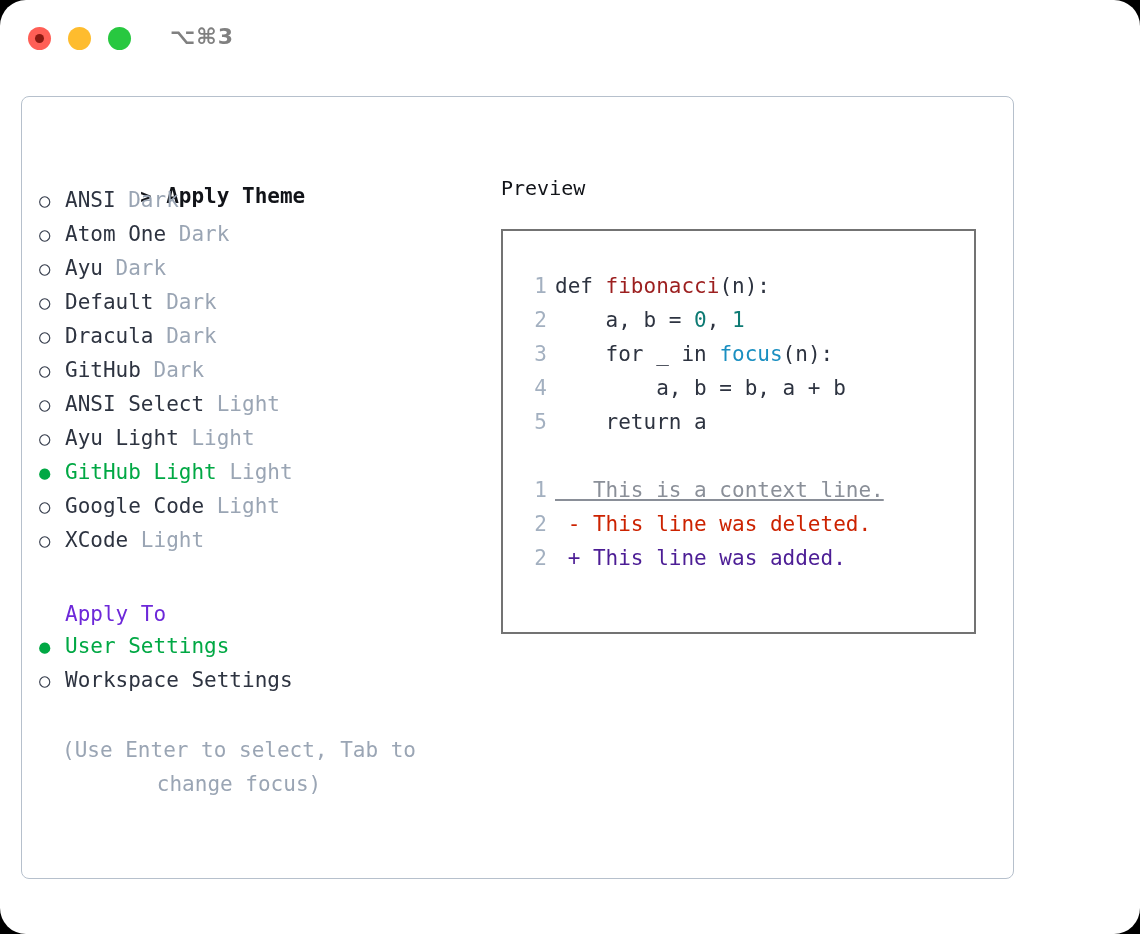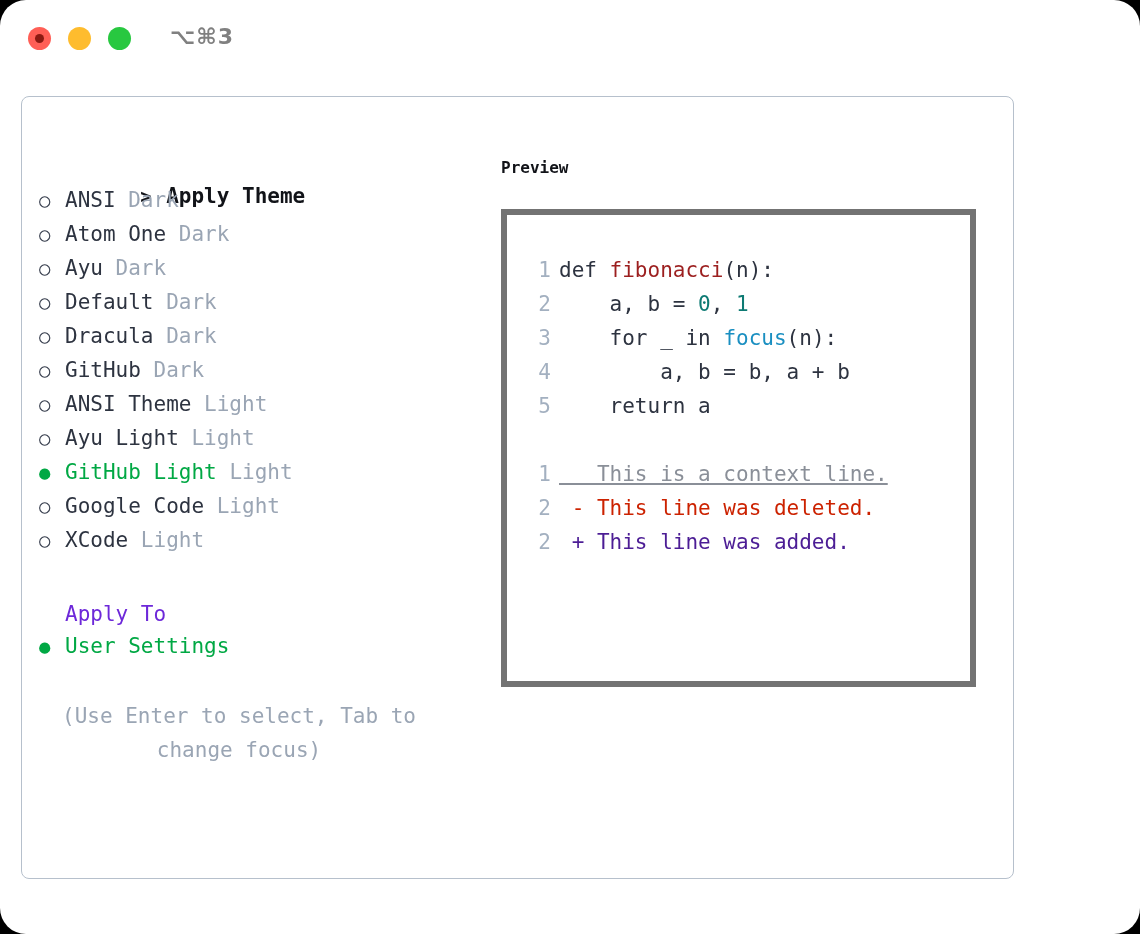--- a/index.html
+++ b/index.html
@@ -132,30 +132,31 @@
   }
 
   
   #right-col {
     position: absolute;
     left: 479px;
     top: 54px;
     width: 490px;
   }
   #preview-title {
-    font-size: 16px;
-    font-weight: bold;
+    font-size: 20px;
+    font-weight: normal;
     color: #111318;
     line-height: 34px;
+    margin-top: 20px;
   }
   #preview-box {
     margin-top: 24px;
     width: 475px;
-    height: 478px;
-    border: 6px solid #737373;
+    height: 405px;
+    border: 2px solid #737373;
     box-sizing: border-box;
     padding: 38px 0 0 18px;
   }
 
   .code-line {
     font-size: 21px;
     line-height: 34px;
     white-space: pre;
     color: #2d3340;
   }
@@ -195,33 +196,34 @@
         <span class="marker">&gt;</span><span>Apply Theme</span>
       </div>
 
       <div id="theme-items">
           <div class="row"><span class="marker">○</span><span class="theme-name">ANSI </span><span class="variant">Dark</span></div>
           <div class="row"><span class="marker">○</span><span class="theme-name">Atom One </span><span class="variant">Dark</span></div>
           <div class="row"><span class="marker">○</span><span class="theme-name">Ayu </span><span class="variant">Dark</span></div>
           <div class="row"><span class="marker">○</span><span class="theme-name">Default </span><span class="variant">Dark</span></div>
           <div class="row"><span class="marker">○</span><span class="theme-name">Dracula </span><span class="variant">Dark</span></div>
           <div class="row"><span class="marker">○</span><span class="theme-name">GitHub </span><span class="variant">Dark</span></div>
-          <div class="row"><span class="marker">○</span><span class="theme-name">ANSI Theme </span><span class="variant">Light</span></div>
+          <div class="row"><span class="marker">○</span><span class="theme-name">ANSI Select </span><span class="variant">Light</span></div>
           <div class="row"><span class="marker">○</span><span class="theme-name">Ayu Light </span><span class="variant">Light</span></div>
           <div class="row"><span class="marker sel">●</span><span class="theme-name selected">GitHub Light </span><span class="variant">Light</span></div>
           <div class="row"><span class="marker">○</span><span class="theme-name">Google Code </span><span class="variant">Light</span></div>
           <div class="row"><span class="marker">○</span><span class="theme-name">XCode </span><span class="variant">Light</span></div>
         </div>
 
       <div class="section-gap"></div>
 
       <div class="section-title">Apply To</div>
 
       <div id="apply-items">
           <div class="row"><span class="marker sel">●</span><span class="apply-name selected">User Settings</span></div>
+          <div class="row"><span class="marker">○</span><span class="apply-name">Workspace Settings</span></div>
         </div>
 
       <div id="hint">(Use Enter to select, Tab to change focus)</div>
     </div>
 
     <div id="right-col">
       <div id="preview-title">Preview</div>
       <div id="preview-box">
         <div id="code-block">
             <div class="code-line"><span class="ln">1</span><span>def </span><span class="fn">fibonacci</span><span>(n):</span></div>

